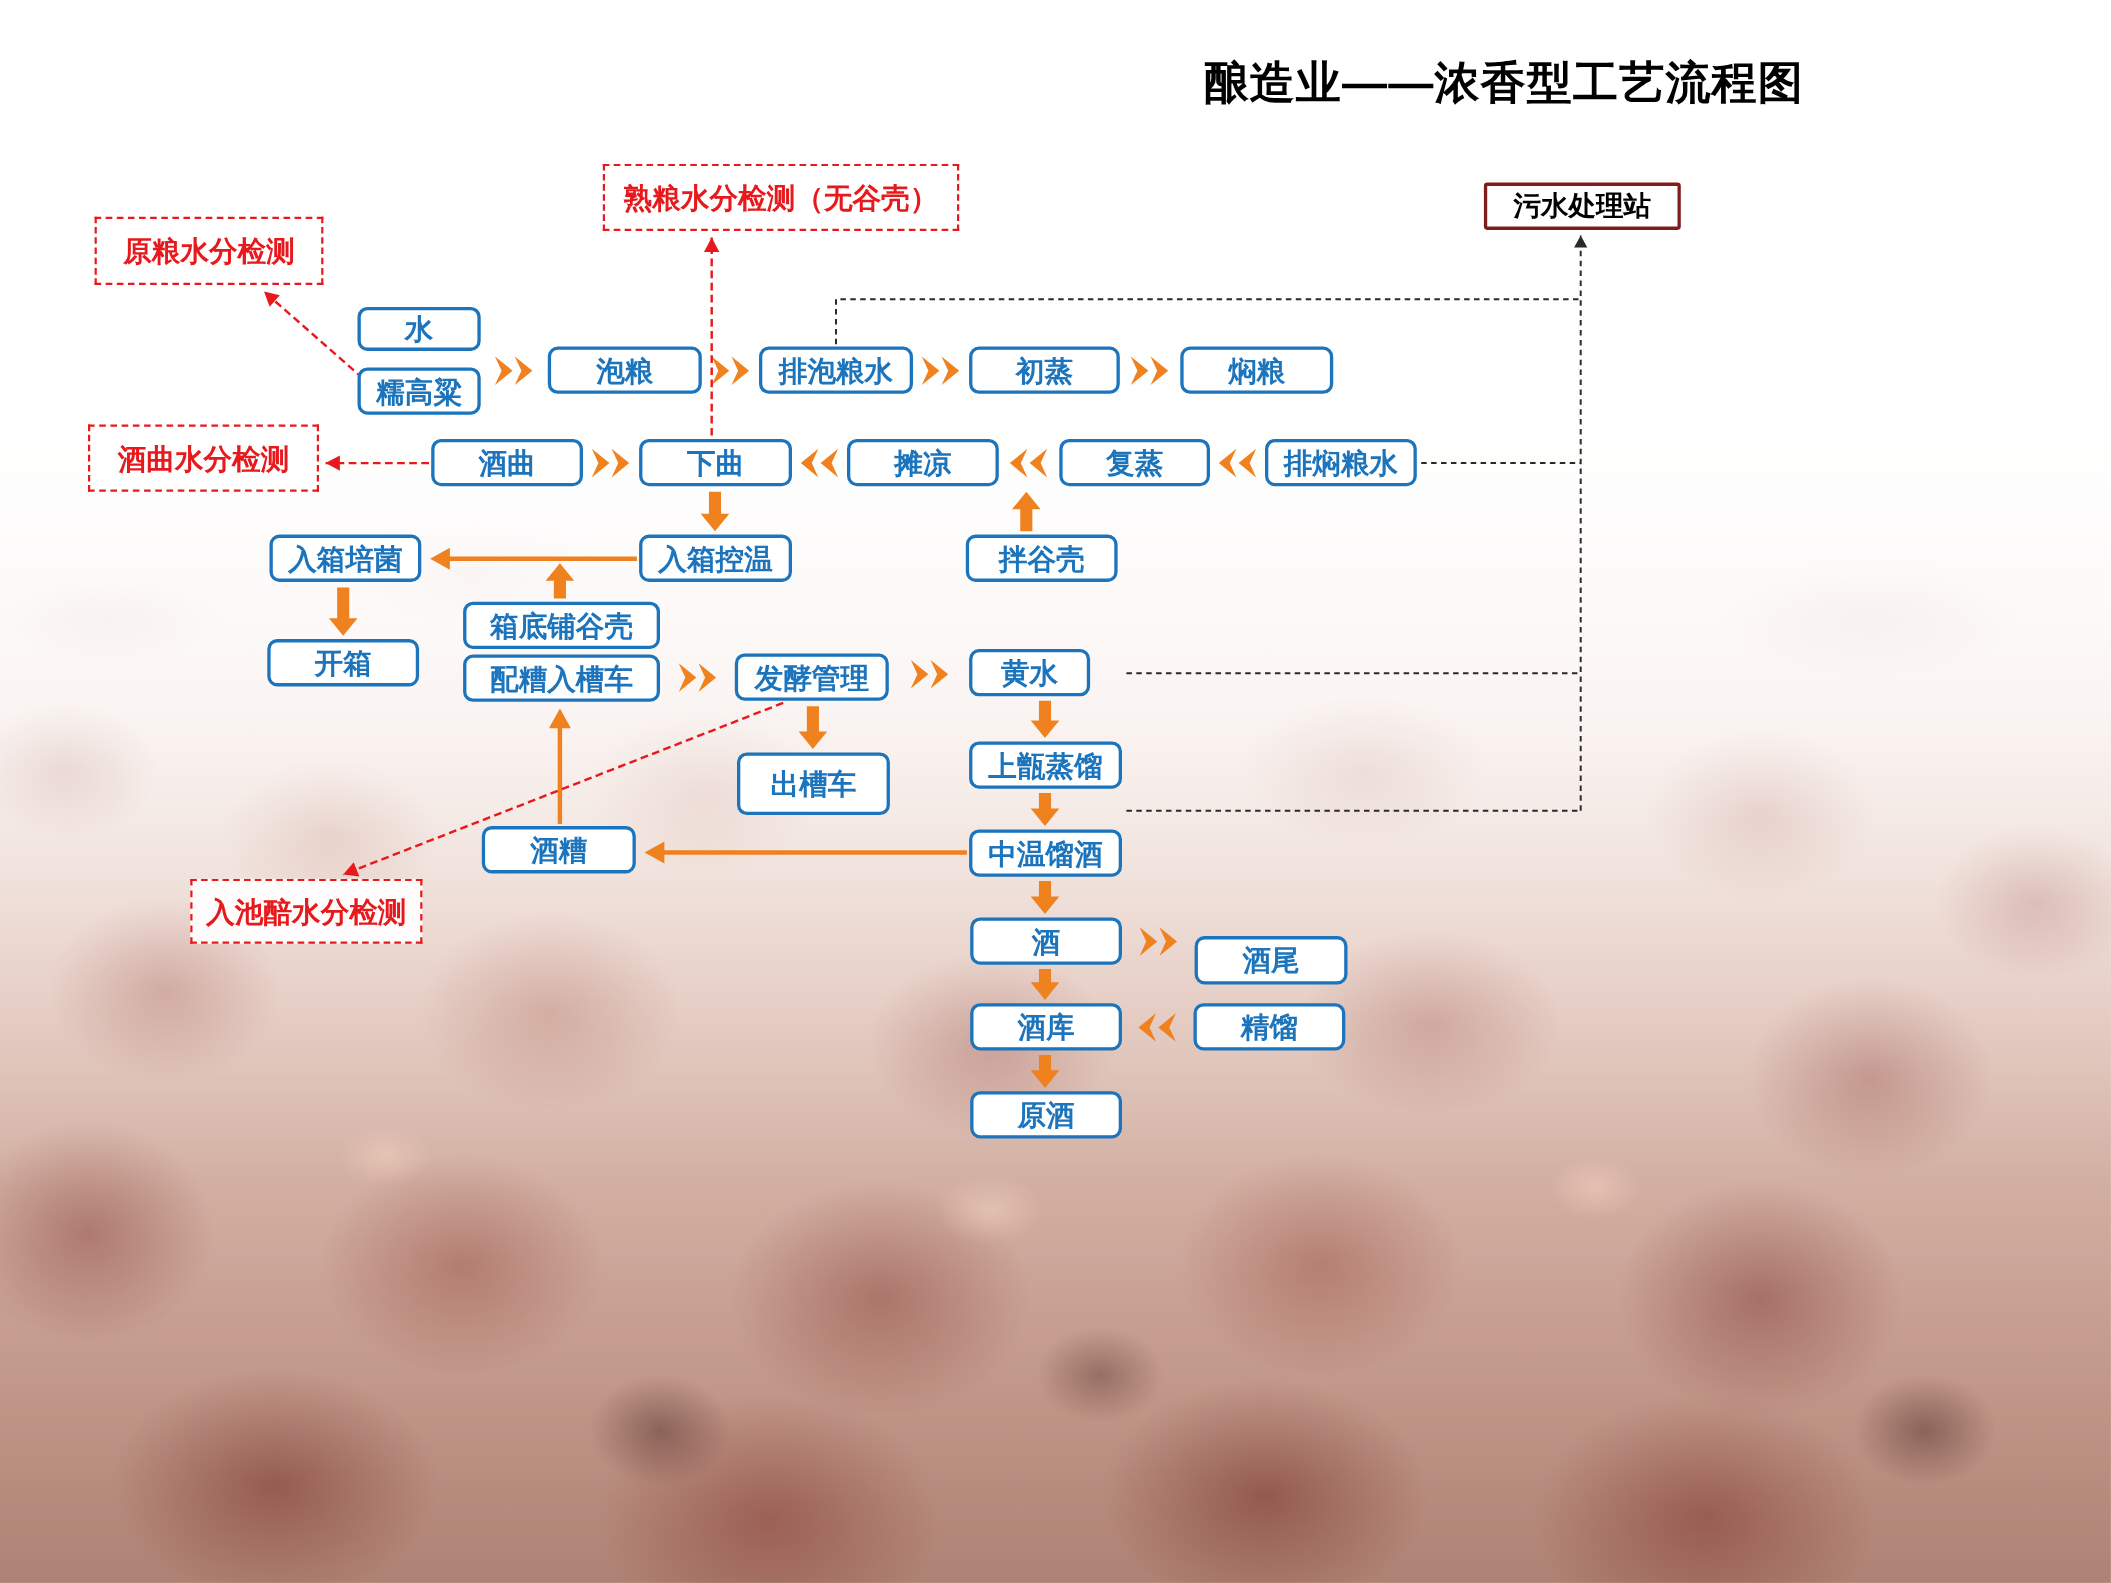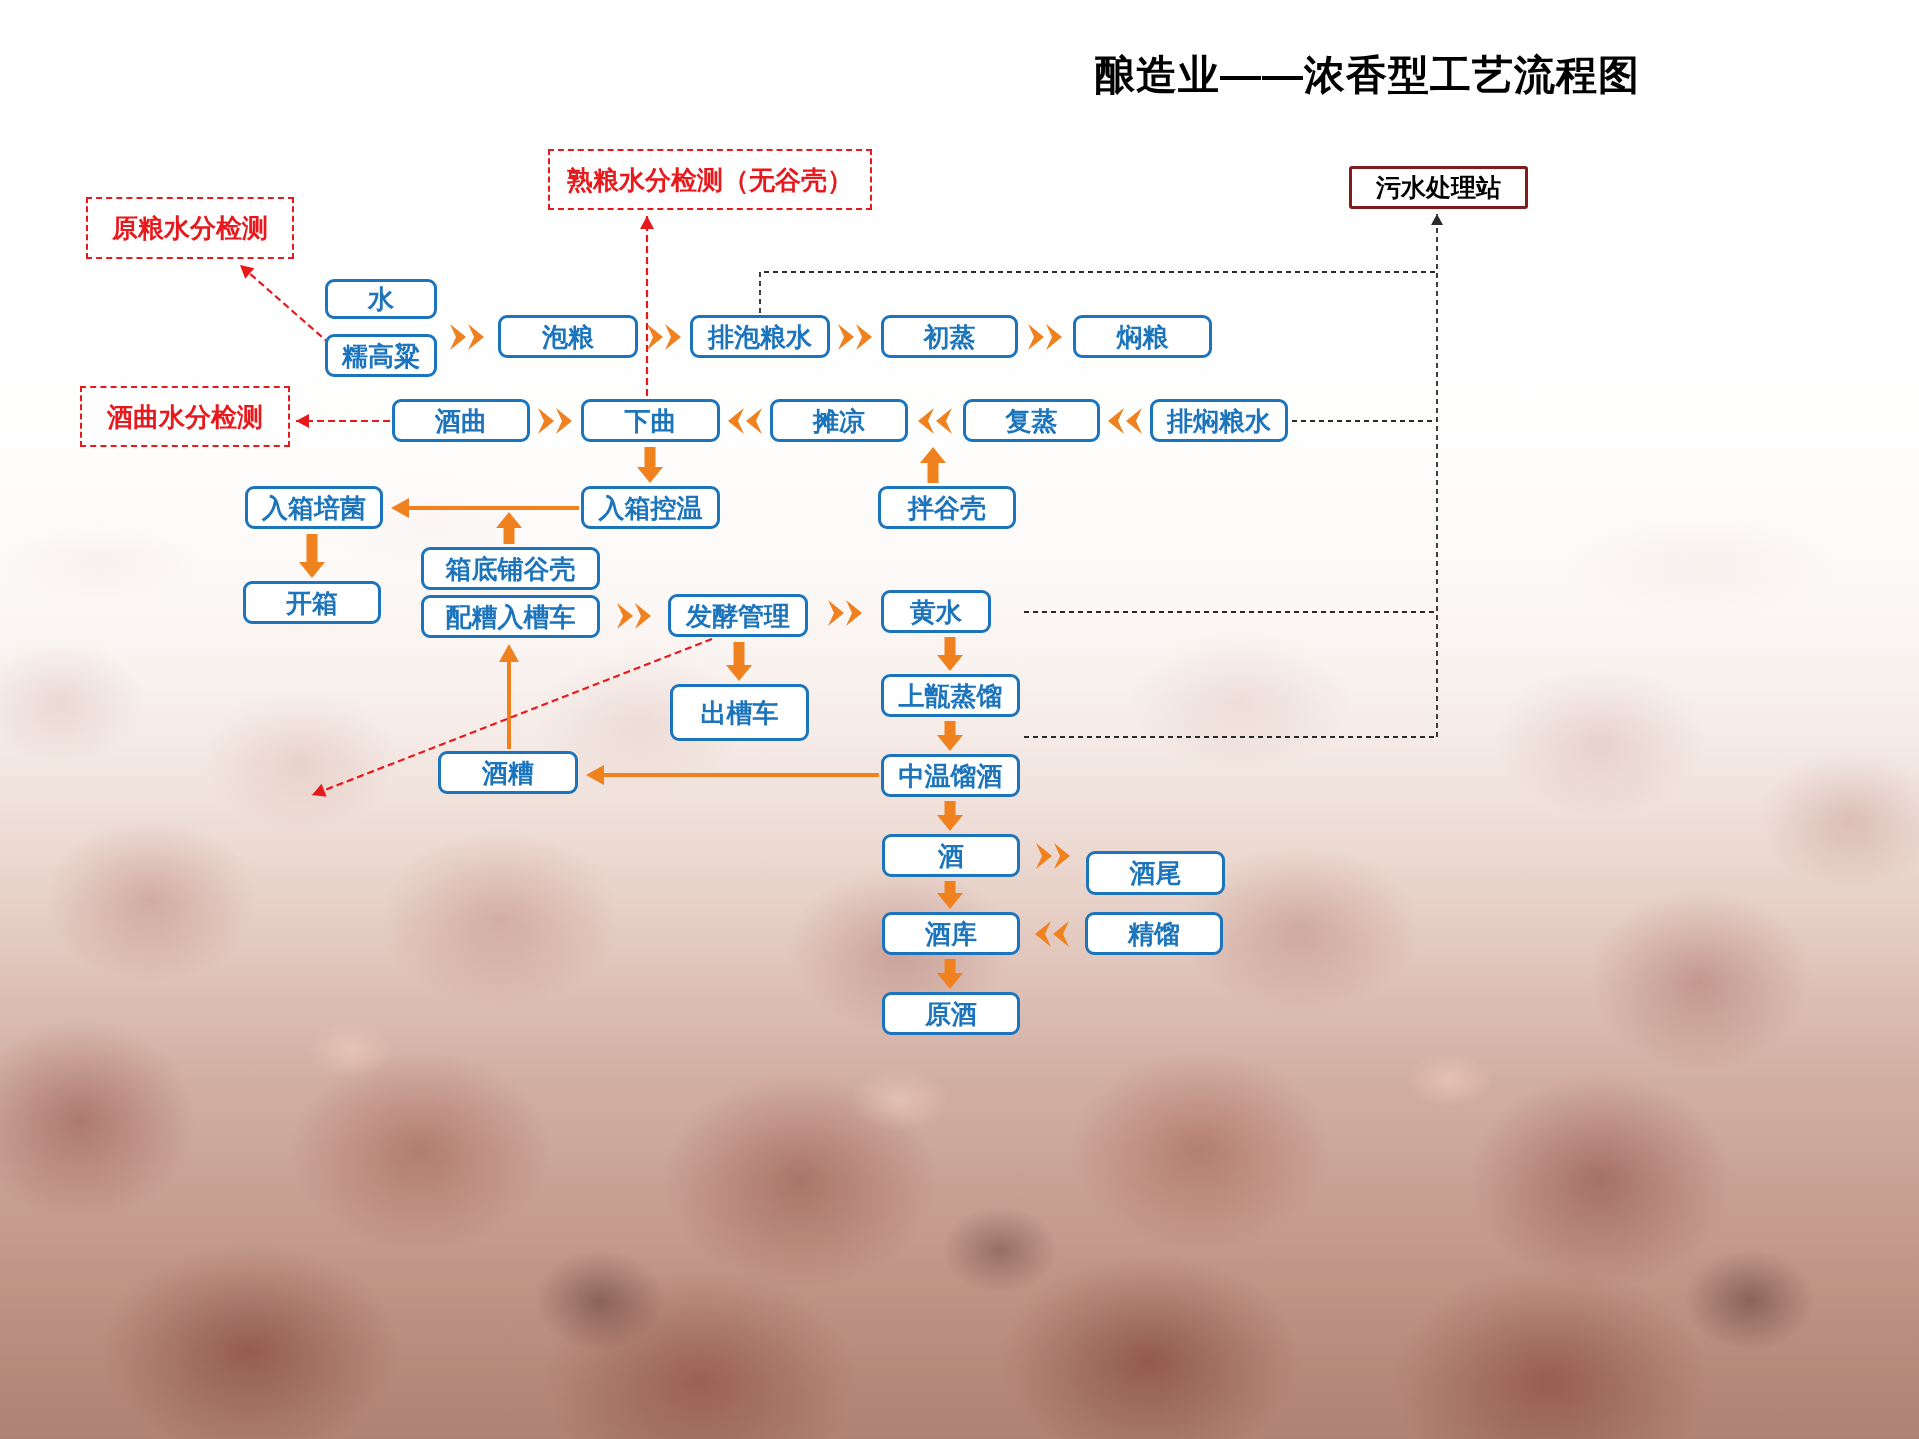--- a/index.html
+++ b/index.html
@@ -120,20 +120,21 @@
       <polyline points="1292,421 1437,421" fill="none" stroke="#2a2a2a" stroke-width="1.8" stroke-dasharray="5 4"></polyline>
       <polyline points="1024,612 1437,612" fill="none" stroke="#2a2a2a" stroke-width="1.8" stroke-dasharray="5 4"></polyline>
       <polyline points="1024,737 1437,737" fill="none" stroke="#2a2a2a" stroke-width="1.8" stroke-dasharray="5 4"></polyline>
       <polyline points="1437,737 1437,214" fill="none" stroke="#2a2a2a" stroke-width="1.8" stroke-dasharray="5 4"></polyline>
       <polygon points="1437,214 1443,225 1431,225" fill="#2a2a2a"></polygon>
     </svg>
   <div id="node-layer">
       <div class="node detect" style="left: 86px; top: 197px; width: 208px; height: 62px;">原粮水分检测</div>
       <div class="node detect" style="left: 548px; top: 149px; width: 324px; height: 61px;">熟粮水分检测（无谷壳）</div>
       <div class="node detect" style="left: 80px; top: 386px; width: 210px; height: 61px;">酒曲水分检测</div>
+      <div class="node detect" style="left: 173px; top: 799px; width: 211px; height: 59px;">入池醅水分检测</div>
       <div class="node plant" style="left: 1349px; top: 166px; width: 179px; height: 43px;">污水处理站</div>
       <div class="node process" style="left: 325px; top: 279px; width: 112px; height: 40px;">水</div>
       <div class="node process" style="left: 325px; top: 334px; width: 112px; height: 43px;">糯高粱</div>
       <div class="node process" style="left: 498px; top: 315px; width: 140px; height: 43px;">泡粮</div>
       <div class="node process" style="left: 690px; top: 315px; width: 140px; height: 43px;">排泡粮水</div>
       <div class="node process" style="left: 881px; top: 315px; width: 137px; height: 43px;">初蒸</div>
       <div class="node process" style="left: 1073px; top: 315px; width: 139px; height: 43px;">焖粮</div>
       <div class="node process" style="left: 392px; top: 399px; width: 138px; height: 43px;">酒曲</div>
       <div class="node process" style="left: 581px; top: 399px; width: 139px; height: 43px;">下曲</div>
       <div class="node process" style="left: 770px; top: 399px; width: 138px; height: 43px;">摊凉</div>

